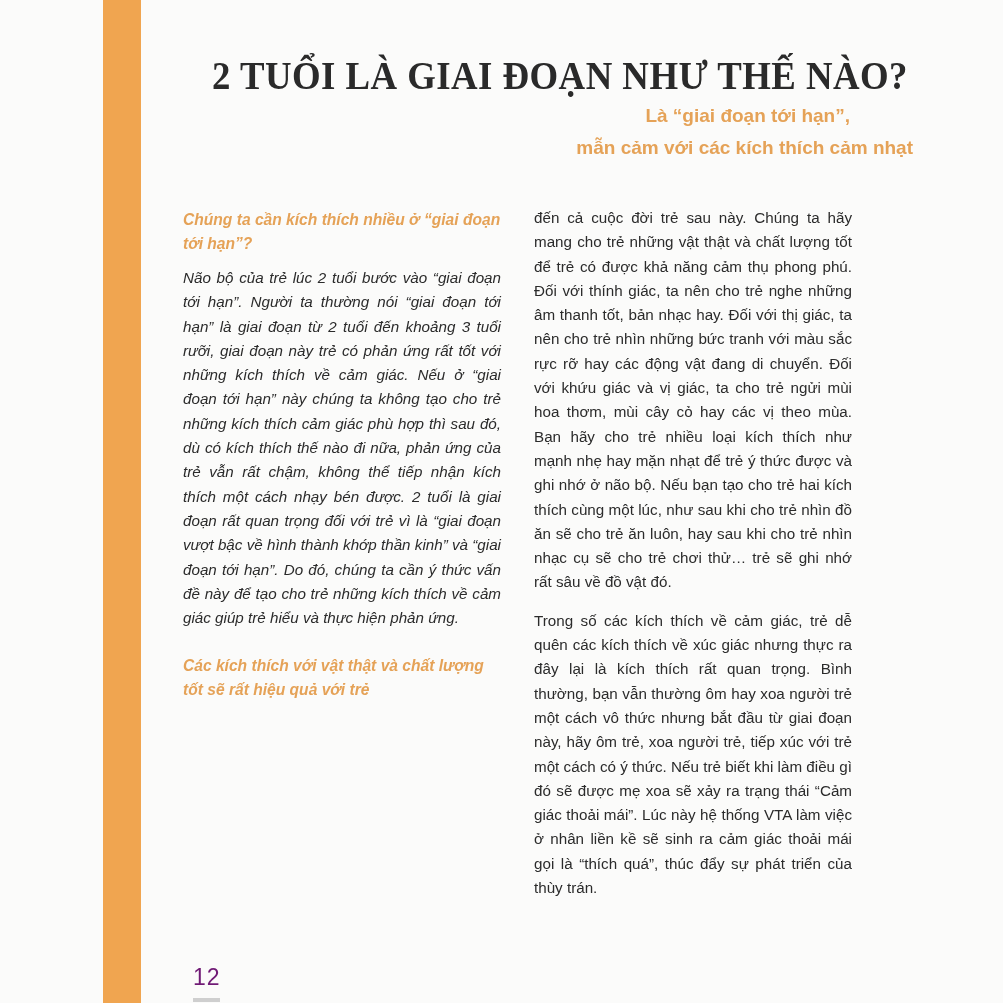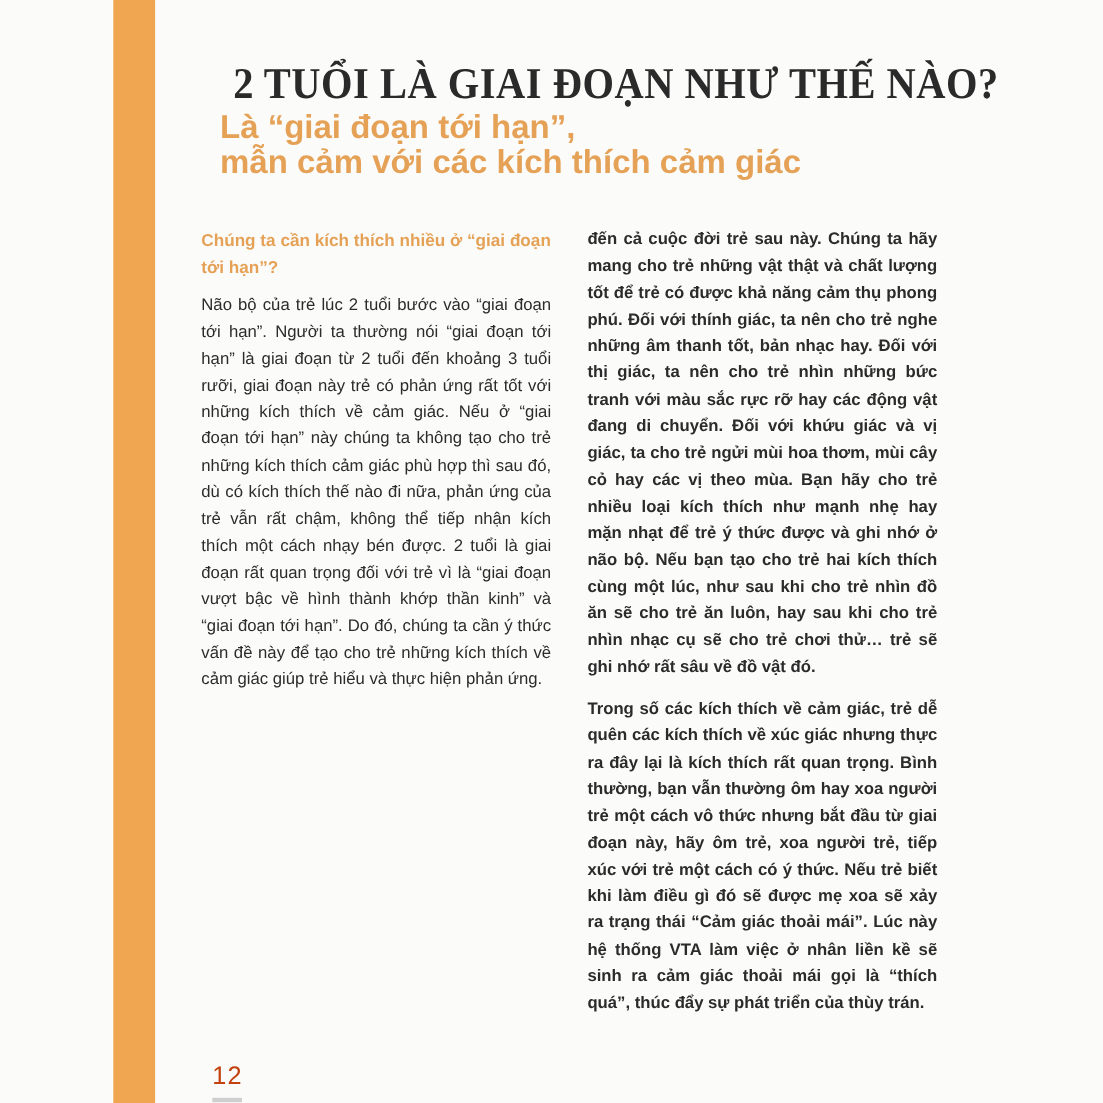--- a/index.html
+++ b/index.html
@@ -13,62 +13,63 @@
     position:absolute; left:103px; top:0; width:38px; height:1003px;
     background:#f0a550;
   }
   .title {
     position:absolute; left:140px; top:52px; width:840px; text-align:center;
     font-family:"Liberation Serif", serif; font-weight:bold;
     font-size:40px; letter-spacing:0.5px; color:#2a2a2a;
     transform:scaleX(0.92); transform-origin:center;
   }
   .subtitle {
-    position:absolute; left:200px; top:100px; width:720px; text-align:left;
-    font-weight:bold; font-size:30px; line-height:32px; color:#e5a257;
+    position:absolute; left:200px; top:100px; width:720px; text-align:right;
+    font-weight:bold; font-size:19px; line-height:32px; color:#e5a257;
     padding-right:0;
   }
   .subtitle .line { display:block; }
   .subtitle .line1 { padding-right:70px; }
   .subtitle .line2 { padding-right:7px; }
   .col {
     position:absolute; top:208px; width:318px;
     font-size:15.2px; line-height:24.3px; text-align:justify;
   }
-  .col-left { left:183px; }
-  .col-right { left:534px; top:206px;font-weight:bold; }
+  .col-left { left:183px;font-style:italic; }
+  .col-right { left:534px; top:206px; }
   .heading {
     font-weight:bold; color:#e5a257; font-size:15.6px; line-height:24px;
     margin:0 0 10px 0; text-align:left;
   }
   .para { margin:0 0 14px 0; }
   .col-left .heading:not(:first-child) { margin-top:24px; }
   .page-number {
-    position:absolute; left:193px; top:964px; font-size:23px; color:#c2410c;
+    position:absolute; left:193px; top:964px; font-size:23px; color:#701a75;
     letter-spacing:1px;
   }
   .page-underline {
     position:absolute; left:193px; top:998px; width:27px; height:4px; background:#cfcfcf;
   }
 </style>
 </head>
 <body>
 
 <div class="side-bar"></div>
 
 <h1 class="title" style="margin:0;">2 TUỔI LÀ GIAI ĐOẠN NHƯ THẾ NÀO?</h1>
 
 <div class="subtitle">
   <span class="line line1">Là “giai đoạn tới hạn”,</span>
-  <span class="line line2">mẫn cảm với các kích thích cảm giác</span>
+  <span class="line line2">mẫn cảm với các kích thích cảm nhạt</span>
 </div>
 
 <div class="col col-left">
   <h2 class="heading">Chúng ta cần kích thích nhiều ở “giai đoạn tới hạn”?</h2>
   <p class="para">Não bộ của trẻ lúc 2 tuổi bước vào “giai đoạn tới hạn”. Người ta thường nói “giai đoạn tới hạn” là giai đoạn từ 2 tuổi đến khoảng 3 tuổi rưỡi, giai đoạn này trẻ có phản ứng rất tốt với những kích thích về cảm giác. Nếu ở “giai đoạn tới hạn” này chúng ta không tạo cho trẻ những kích thích cảm giác phù hợp thì sau đó, dù có kích thích thế nào đi nữa, phản ứng của trẻ vẫn rất chậm, không thể tiếp nhận kích thích một cách nhạy bén được. 2 tuổi là giai đoạn rất quan trọng đối với trẻ vì là “giai đoạn vượt bậc về hình thành khớp thần kinh” và “giai đoạn tới hạn”. Do đó, chúng ta cần ý thức vấn đề này để tạo cho trẻ những kích thích về cảm giác giúp trẻ hiểu và thực hiện phản ứng.</p>
+  <h2 class="heading">Các kích thích với vật thật và chất lượng tốt sẽ rất hiệu quả với trẻ</h2>
 </div>
 
 <div class="col col-right">
   <p class="para">đến cả cuộc đời trẻ sau này. Chúng ta hãy mang cho trẻ những vật thật và chất lượng tốt để trẻ có được khả năng cảm thụ phong phú. Đối với thính giác, ta nên cho trẻ nghe những âm thanh tốt, bản nhạc hay. Đối với thị giác, ta nên cho trẻ nhìn những bức tranh với màu sắc rực rỡ hay các động vật đang di chuyển. Đối với khứu giác và vị giác, ta cho trẻ ngửi mùi hoa thơm, mùi cây cỏ hay các vị theo mùa. Bạn hãy cho trẻ nhiều loại kích thích như mạnh nhẹ hay mặn nhạt để trẻ ý thức được và ghi nhớ ở não bộ. Nếu bạn tạo cho trẻ hai kích thích cùng một lúc, như sau khi cho trẻ nhìn đồ ăn sẽ cho trẻ ăn luôn, hay sau khi cho trẻ nhìn nhạc cụ sẽ cho trẻ chơi thử… trẻ sẽ ghi nhớ rất sâu về đồ vật đó.</p>
   <p class="para">Trong số các kích thích về cảm giác, trẻ dễ quên các kích thích về xúc giác nhưng thực ra đây lại là kích thích rất quan trọng. Bình thường, bạn vẫn thường ôm hay xoa người trẻ một cách vô thức nhưng bắt đầu từ giai đoạn này, hãy ôm trẻ, xoa người trẻ, tiếp xúc với trẻ một cách có ý thức. Nếu trẻ biết khi làm điều gì đó sẽ được mẹ xoa sẽ xảy ra trạng thái “Cảm giác thoải mái”. Lúc này hệ thống VTA làm việc ở nhân liền kề sẽ sinh ra cảm giác thoải mái gọi là “thích quá”, thúc đẩy sự phát triển của thùy trán.</p>
 </div>
 
 <div class="page-number">12</div>
 <div class="page-underline"></div>
 

